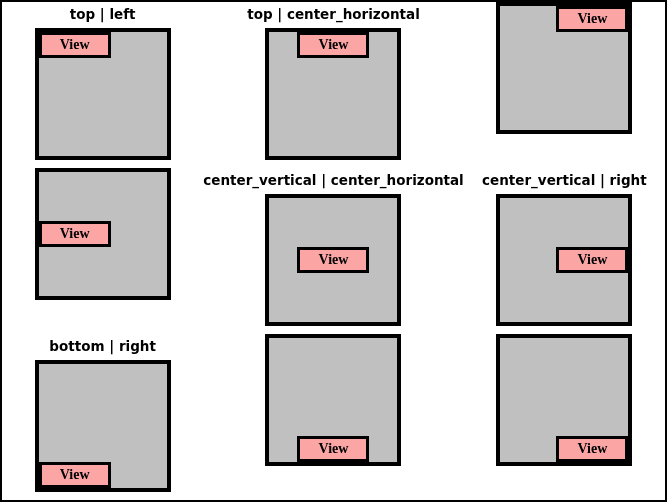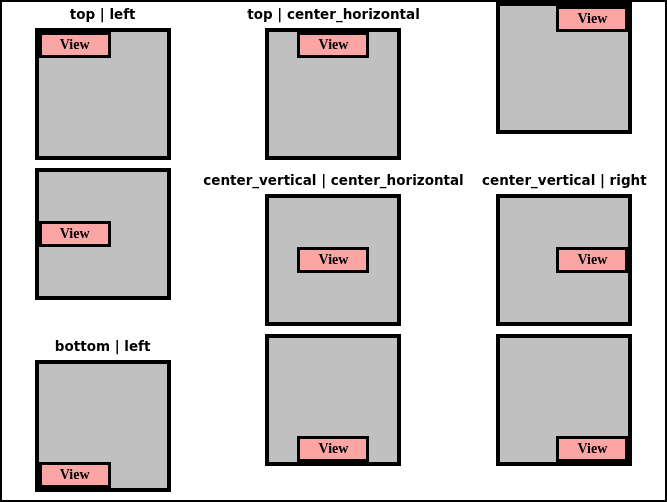--- a/index.html
+++ b/index.html
@@ -127,21 +127,21 @@
     </div>
 
     <div class="cell">
       <div class="cell-label">center_vertical | right</div>
       <div class="frame v-center h-right">
         <div class="view-button">View</div>
       </div>
     </div>
 
     <div class="cell">
-      <div class="cell-label">bottom | left</div>
+      <div class="cell-label">bottom | right</div>
       <div class="frame v-bottom h-left">
         <div class="view-button">View</div>
       </div>
     </div>
 
     <div class="cell">
       <div class="frame v-bottom h-center">
         <div class="view-button">View</div>
       </div>
     </div>

